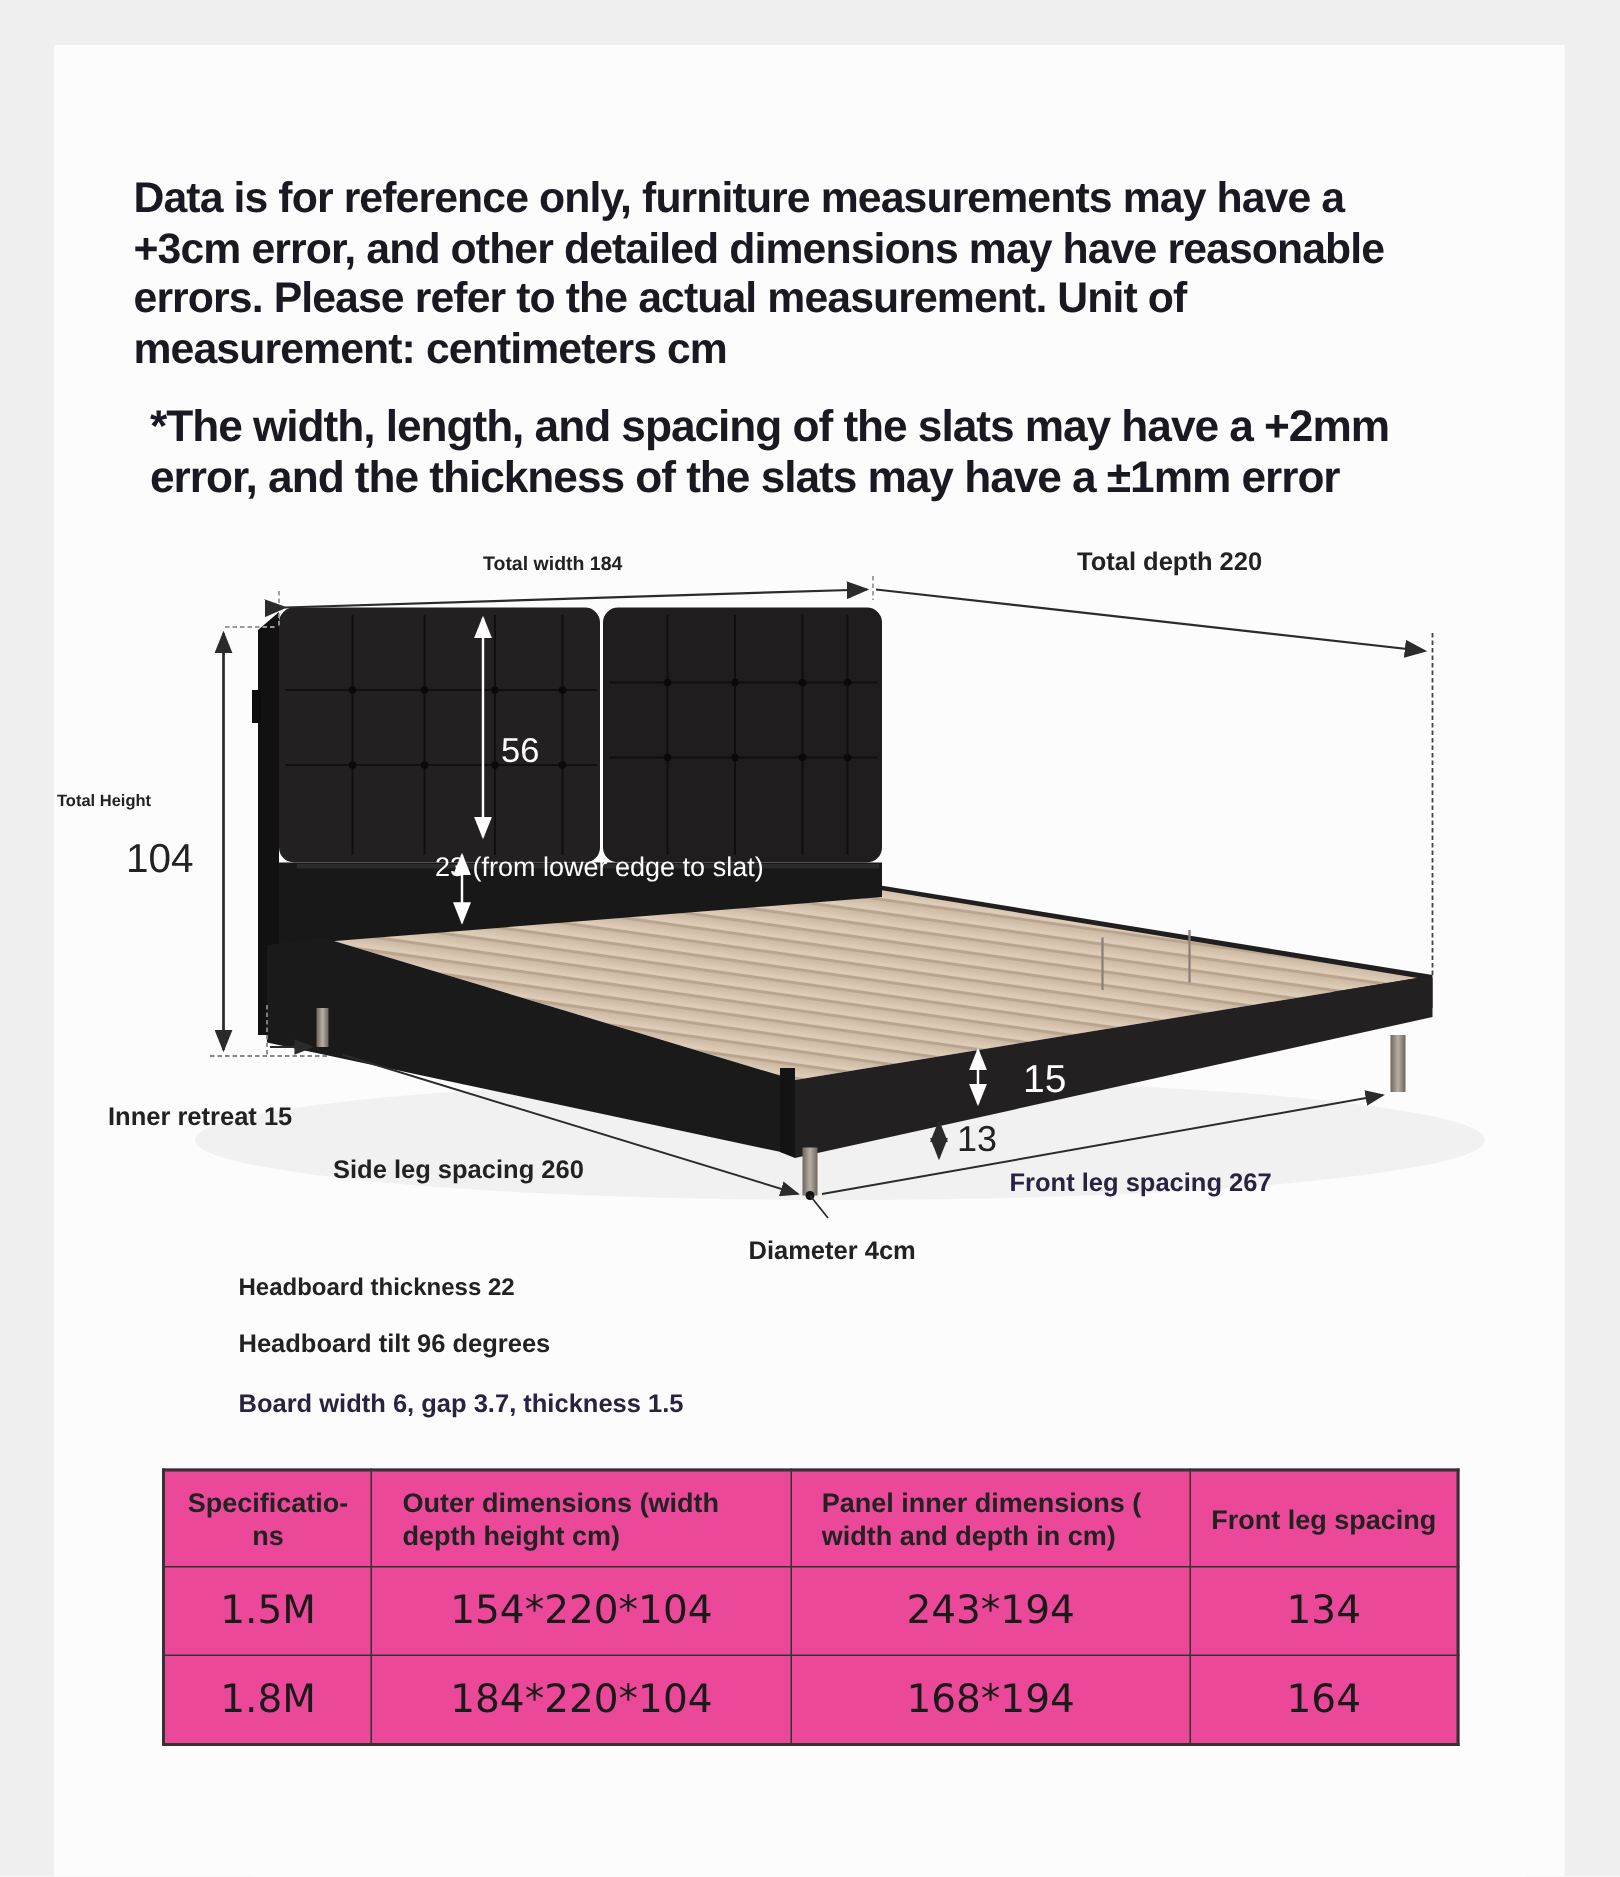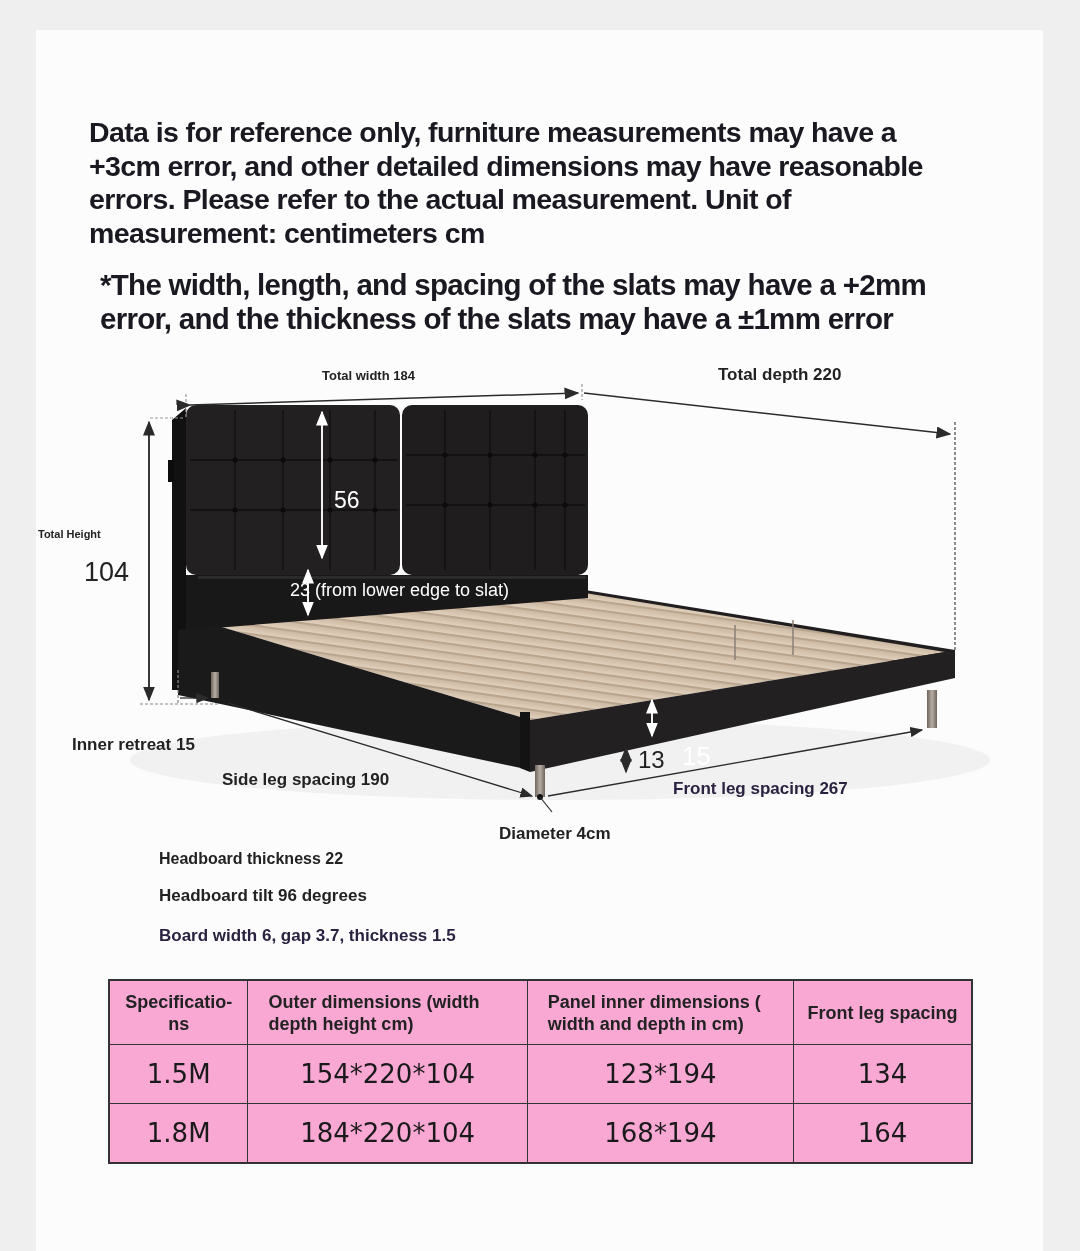--- a/index.html
+++ b/index.html
@@ -12,21 +12,21 @@
              font-weight:bold; letter-spacing:-0.7px; color:#1a1820; }
   .lbl { position:absolute; white-space:nowrap; font-weight:bold; color:#222; }
   .lbl.sm { font-size:13px; }
   .lbl.md { font-size:17px; }
   .lbl.purple { color:#2a2240; }
   .lbl.white { color:#fff; font-weight:normal; }
   .lbl.num { font-weight:normal; font-size:27px; }
   svg.bed { position:absolute; left:0; top:0; }
   .specs { position:absolute; left:159px; font-size:17px; font-weight:bold; color:#222; white-space:nowrap; }
   table.spec { position:absolute; left:108px; top:979px; width:865px; border-collapse:collapse;
-               border:2px solid #333; background:#f9a8d4; }
+               border:2px solid #333; background:#ec4899; }
   table.spec th, table.spec td { border:1.5px solid #333; text-align:center; vertical-align:middle; }
   table.spec th { height:63px; font-size:18px; font-weight:bold; line-height:22px; color:#222; padding:0 6px; }
   table.spec th.left { text-align:left; padding-left:20px; }
   table.spec td { height:56px; font-size:26px; font-family:"DejaVu Sans", sans-serif; color:#1a1a1a; }
 </style>
 </head>
 <body>
 
 <div class="panel"></div>
 
@@ -140,25 +140,25 @@
   <line x1="548" y1="796" x2="922" y2="730" stroke="#2b2b2b" stroke-width="1.3" marker-end="url(#ah)"></line>
 
   <line x1="540" y1="797" x2="552" y2="812" stroke="#2b2b2b" stroke-width="1.2"></line>
 </svg>
 
 <div class="lbl sm" style="left:322px;top:368px;">Total width 184</div>
 <div class="lbl md" style="left:718px;top:365px;text-align:right;">Total depth 220</div>
 <div class="lbl md" style="left:38px;top:528px;font-size:11px;">Total Height</div>
 <div class="lbl num" style="left:84px;top:557px;">104</div>
 <div class="lbl white num" style="left:334px;top:487px;font-size:23px;">56</div>
-<div class="lbl white" style="left:290px;top:580px;font-size:18px;">23 (from lower edge to slat)</div>
-<div class="lbl white num" style="left:682px;top:704px;font-size:26px;margin-top:37px;">15</div>
+<div class="lbl white" style="left:290px;top:568px;font-size:18px;">23 (from lower edge to slat)</div>
+<div class="lbl white num" style="left:682px;top:704px;font-size:26px;">15</div>
 <div class="lbl num" style="left:638px;top:746px;font-size:24px;">13</div>
 <div class="lbl md" style="left:72px;top:735px;">Inner retreat 15</div>
-<div class="lbl md" style="left:222px;top:770px;">Side leg spacing 190</div>
+<div class="lbl md" style="left:222px;top:770px;">Side leg spacing 260</div>
 <div class="lbl md purple" style="left:673px;top:779px;">Front leg spacing 267</div>
 <div class="lbl md" style="left:499px;top:824px;">Diameter 4cm</div>
 
 <div class="specs" style="top:850px;font-size:16px;">Headboard thickness 22</div>
 <div class="specs" style="top:886px;">Headboard tilt 96 degrees</div>
 <div class="specs purple" style="top:926px;color:#2a2240;">Board width 6, gap 3.7, thickness 1.5</div>
 
 <table class="spec">
   <colgroup>
     <col style="width:139px">
@@ -172,21 +172,21 @@
 ns</th>
       <th class="left">Outer dimensions (width depth height cm)</th>
       <th class="left">Panel inner dimensions ( width and depth in cm)</th>
       <th>Front leg spacing</th>
     </tr>
   </thead>
   <tbody>
     <tr>
       <td>1.5M</td>
       <td>154*220*104</td>
-      <td>123*194</td>
+      <td>243*194</td>
       <td>134</td>
     </tr>
     <tr>
       <td>1.8M</td>
       <td>184*220*104</td>
       <td>168*194</td>
       <td>164</td>
     </tr>
   </tbody>
 </table>

